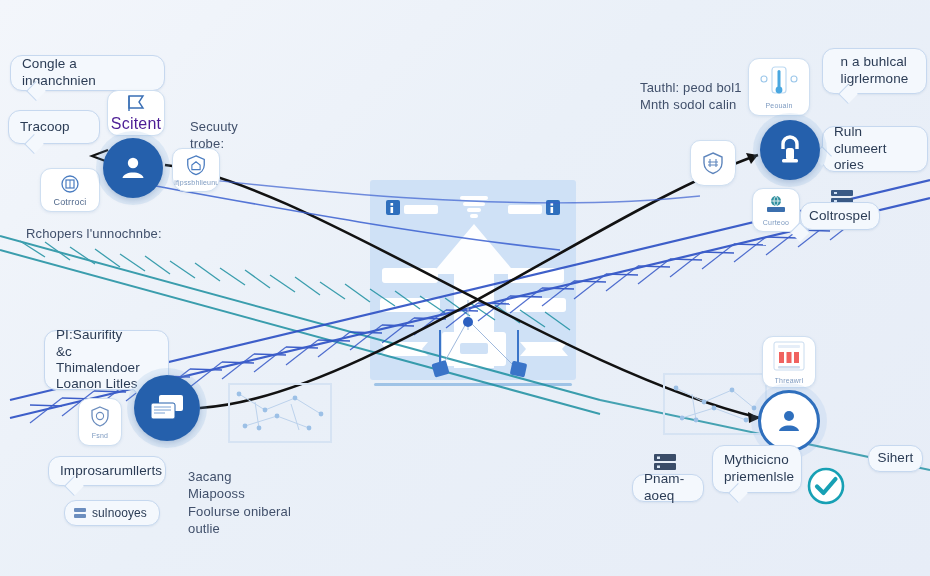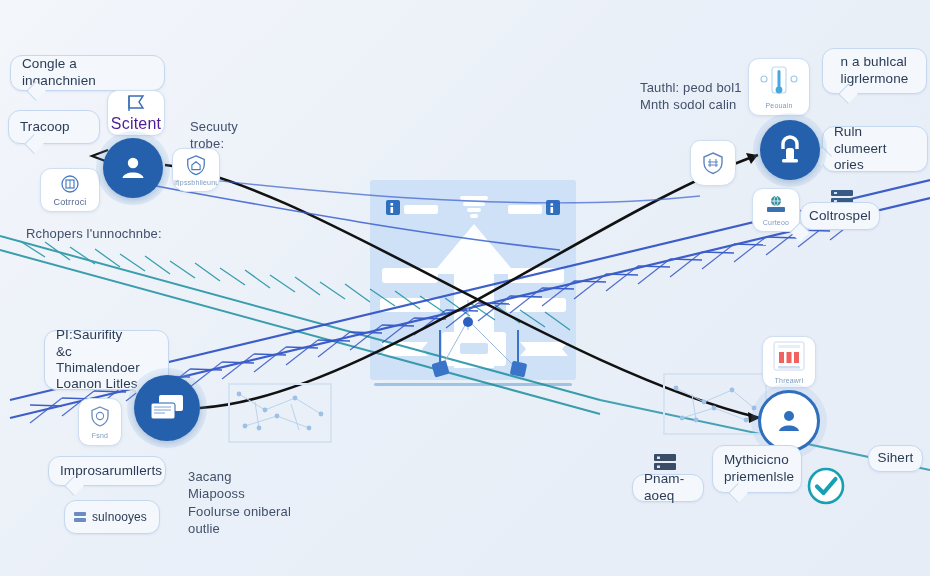--- a/index.html
+++ b/index.html
@@ -416,21 +416,21 @@
           <line x1="7" y1="18" x2="24" y2="18"></line>
           <line x1="7" y1="21" x2="18" y2="21"></line>
       </g>
     </svg>
   </div>
 
   <div class="bubble tailed tail-bl" style="left:48px;top:456px;width:118px;height:30px;display:flex;align-items:center;">
     <span>Improsarumllerts</span>
   </div>
 
-  <div class="bubble" style="left:64px;top:500px;width:96px;height:26px;display:flex;align-items:center;gap:5px;padding:16px 8px;">
+  <div class="bubble" style="left:64px;top:500px;width:96px;height:26px;display:flex;align-items:center;gap:5px;padding:8px 8px;">
     <svg width="14" height="13" viewBox="0 0 14 13">
       <rect x="1" y="1" width="12" height="4" rx="1" fill="#6b8dbe"></rect>
       <rect x="1" y="7" width="12" height="4" rx="1" fill="#6b8dbe"></rect>
     </svg>
     <span style="font-size:12px;">sulnooyes</span>
   </div>
 
   <div class="plaintext" style="left:188px;top:450px;width:140px;white-space:pre-line;line-height:1.35;">
     <span>3acang
 Miapooss

